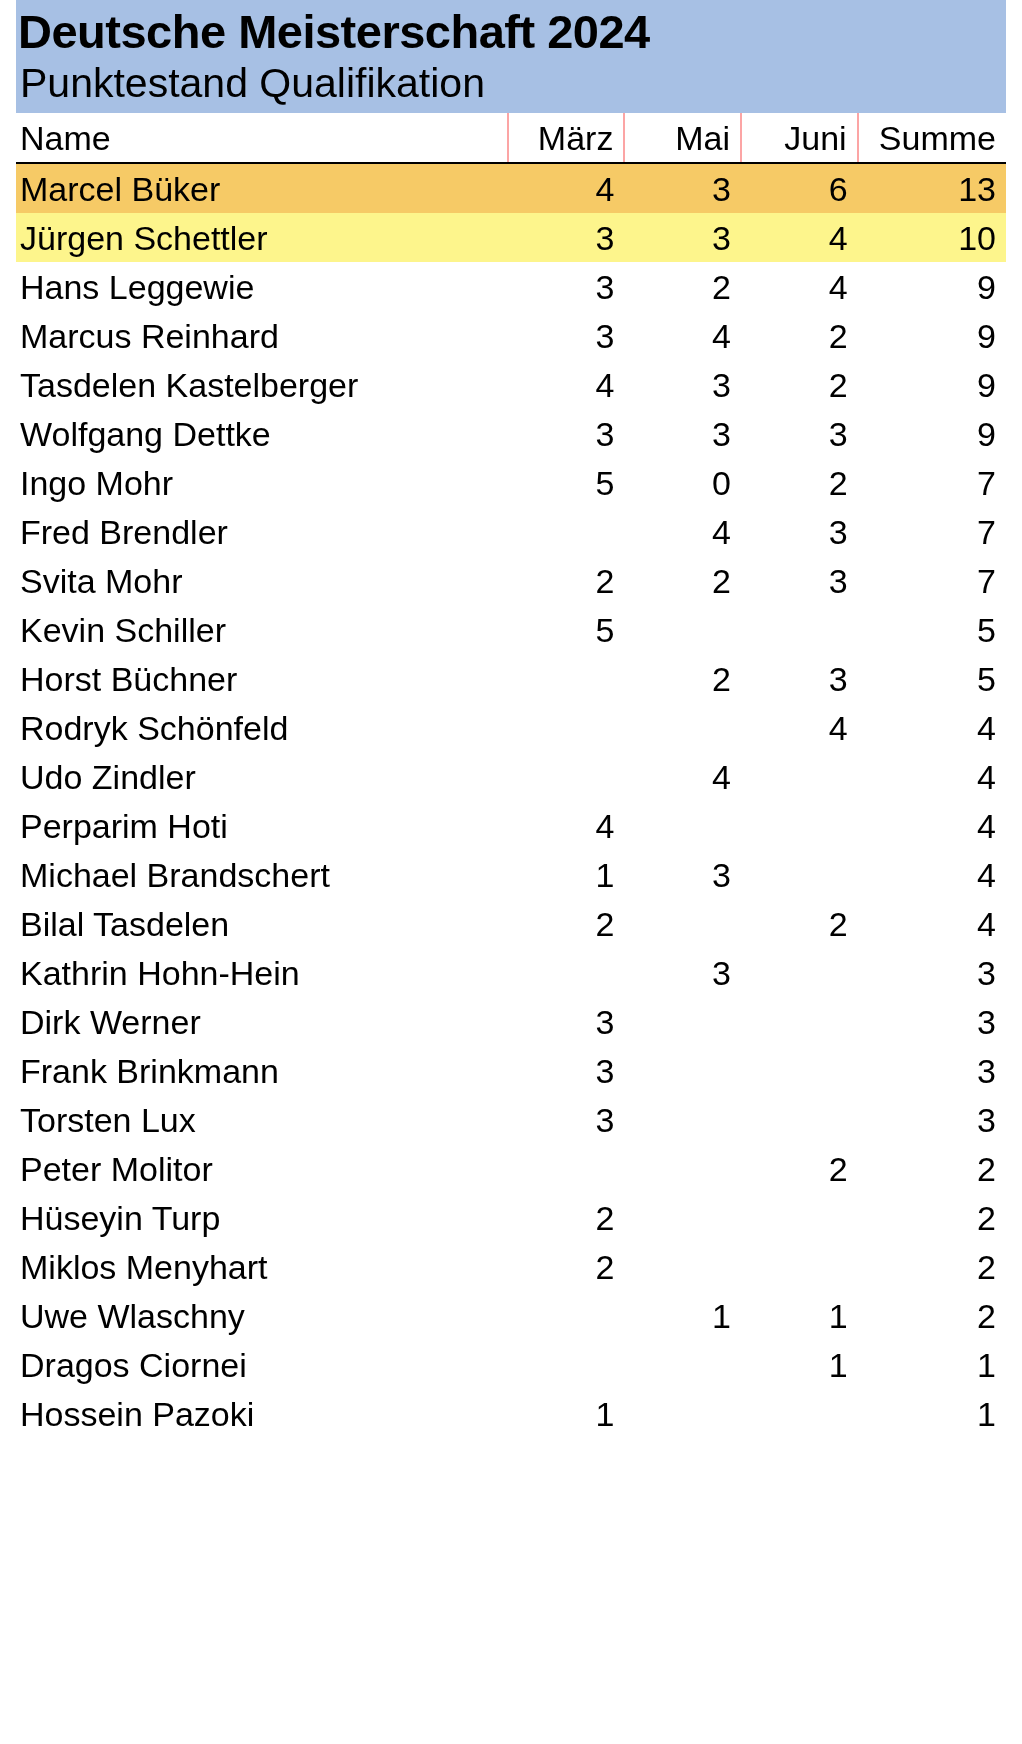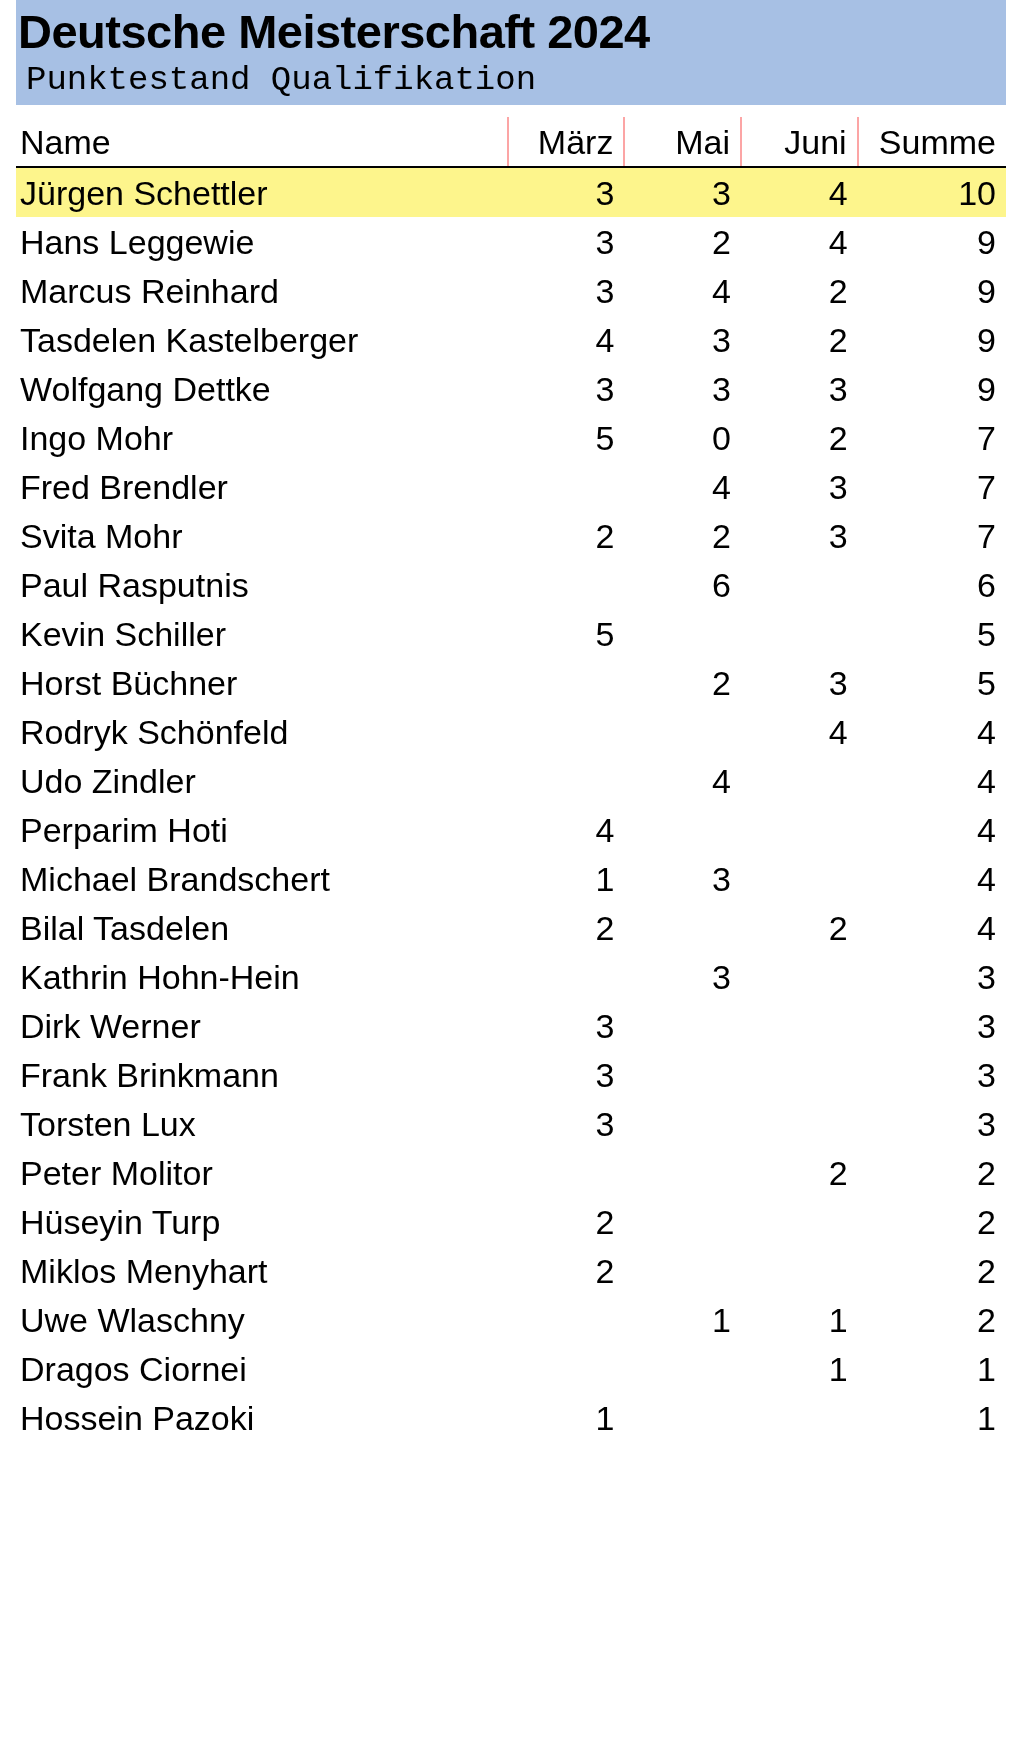--- a/index.html
+++ b/index.html
@@ -24,32 +24,31 @@
     padding: 6px 0 4px 0;
   }
   .title {
     font-size: 47px;
     font-weight: bold;
     line-height: 1.12;
     letter-spacing: -0.5px;
     padding-left: 2px;
   }
   .subtitle {
-    font-size: 34px;
+    font-size: 41px;
     line-height: 1.12;
-    padding-left: 10px;
+    padding-left: 4px;
     padding-top: 2px;
     padding-bottom: 2px;
-    font-family: Liberation Mono, monospace;
   }
   table.points {
     border-collapse: collapse;
     width: 990px;
     table-layout: fixed;
-    margin-top: 12px;
+    margin-top: 0;
   }
   table.points col.c-name { width: 464px; }
   table.points col.c-num  { width: 110px; }
   table.points col.c-sum  { width: 140px; }
 
   table.points th, table.points td {
     font-size: 34px;
     line-height: 1.0;
     padding: 8px 4px 7px 4px;
     vertical-align: bottom;
@@ -97,20 +96,27 @@
     <thead>
       <tr>
         <th class="name">Name</th>
         <th class="num">März</th>
         <th class="num">Mai</th>
         <th class="num">Juni</th>
         <th class="sum">Summe</th>
       </tr>
     </thead>
     <tbody id="table-body">
+        <tr class="rank-1">
+          <td class="name">Marcel Büker</td>
+          <td class="num">4</td>
+          <td class="num">3</td>
+          <td class="num">6</td>
+          <td class="sum">13</td>
+        </tr>
         <tr class="rank-2">
           <td class="name">Jürgen Schettler</td>
           <td class="num">3</td>
           <td class="num">3</td>
           <td class="num">4</td>
           <td class="sum">10</td>
         </tr>
         <tr class="plain">
           <td class="name">Hans Leggewie</td>
           <td class="num">3</td>
@@ -154,27 +160,20 @@
           <td class="sum">7</td>
         </tr>
         <tr class="plain">
           <td class="name">Svita Mohr</td>
           <td class="num">2</td>
           <td class="num">2</td>
           <td class="num">3</td>
           <td class="sum">7</td>
         </tr>
         <tr class="plain">
-          <td class="name">Paul Rasputnis</td>
-          <td class="num"></td>
-          <td class="num">6</td>
-          <td class="num"></td>
-          <td class="sum">6</td>
-        </tr>
-        <tr class="plain">
           <td class="name">Kevin Schiller</td>
           <td class="num">5</td>
           <td class="num"></td>
           <td class="num"></td>
           <td class="sum">5</td>
         </tr>
         <tr class="plain">
           <td class="name">Horst Büchner</td>
           <td class="num"></td>
           <td class="num">2</td>

